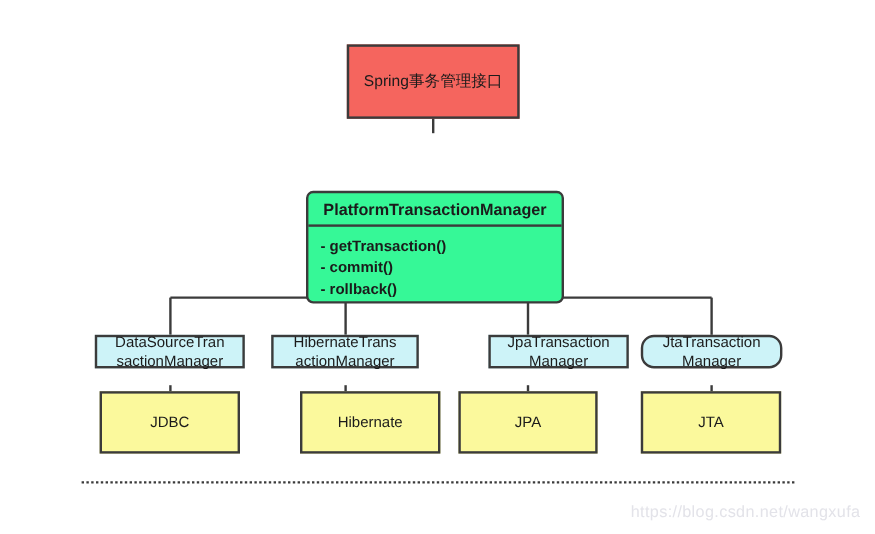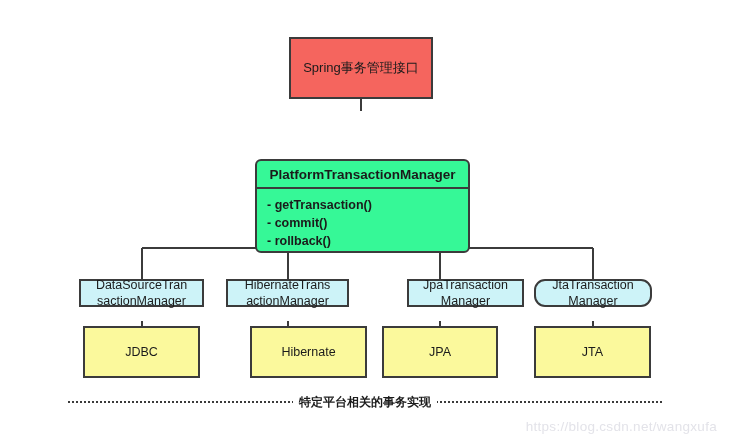--- a/index.html
+++ b/index.html
@@ -96,17 +96,16 @@
     <span>Hibernate</span>
   </div>
   <div class="node platform-box" style="left:382px;width:116px;">
     <span>JPA</span>
   </div>
   <div class="node platform-box" style="left:534px;width:117px;">
     <span>JTA</span>
   </div>
 
   <div class="dotted-line"></div>
-  <div class="dotted-label">特定平台相关的事务实现</div>
 
   <div class="watermark">https://blog.csdn.net/wangxufa</div>
 
 </div>
 
 </body></html>

